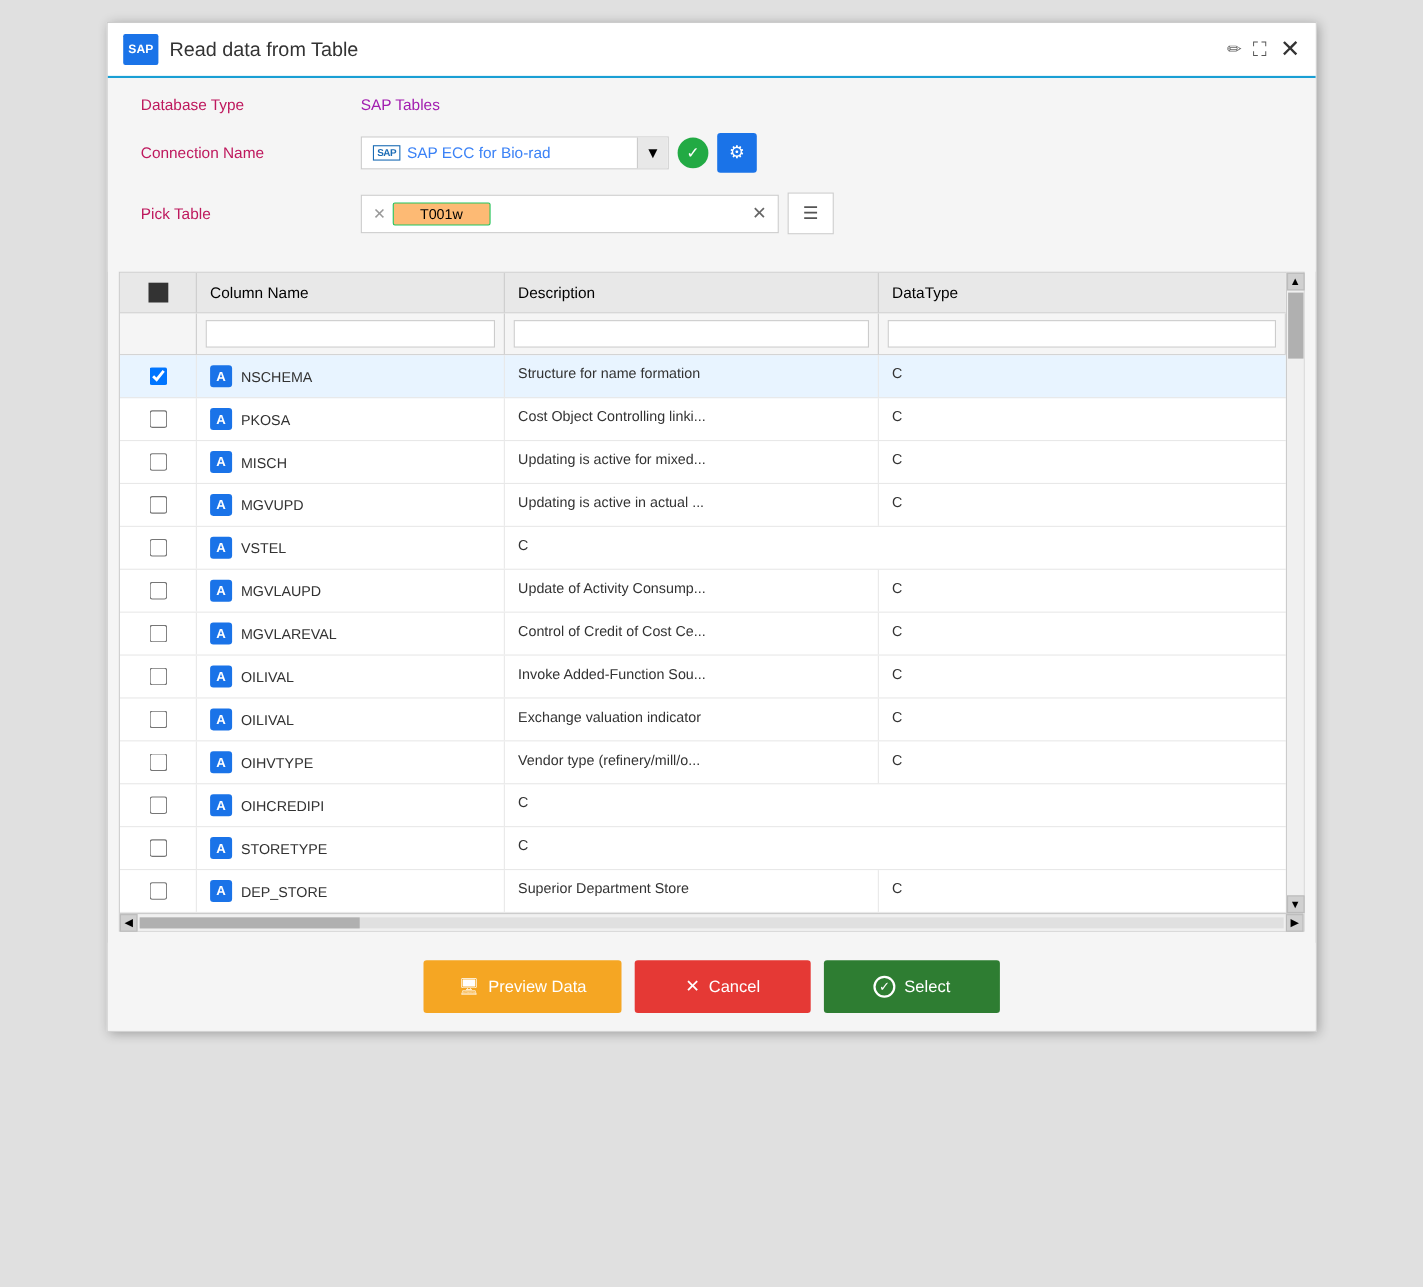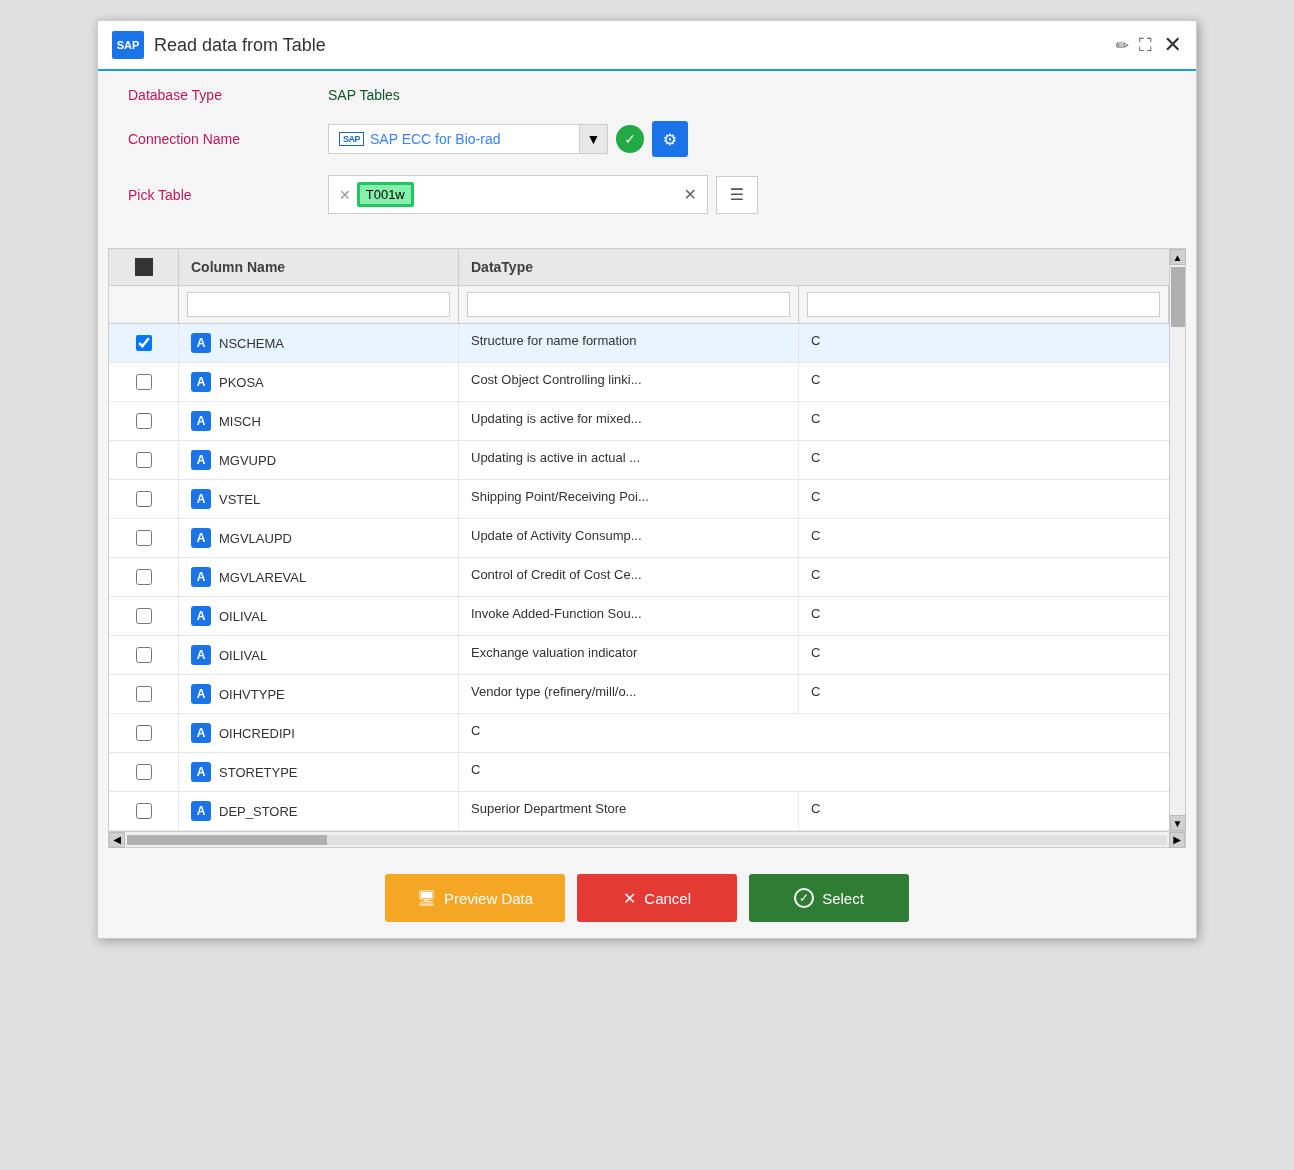--- a/index.html
+++ b/index.html
@@ -86,21 +86,21 @@
       align-items: center;
       margin-bottom: 18px;
     }
     .form-label {
       width: 200px;
       color: #be185d;
       font-size: 14px;
       flex-shrink: 0;
     }
     .form-value {
-      color: #14532d;
+      color: #a21caf;
       font-size: 14px;
     }
     .connection-field {
       display: flex;
       align-items: center;
       gap: 8px;
     }
     .connection-dropdown {
       display: flex;
       align-items: center;
@@ -169,23 +169,23 @@
       border: 1px solid #ccc;
       background: white;
       padding: 6px 10px;
       min-width: 380px;
       gap: 6px;
     }
     .table-tag {
       display: flex;
       align-items: center;
       gap: 4px;
-      background: #86efac;
-      border: 3px solid #22c55e;
-      padding: 2px 6px;
+      background: #fdba74;
+      border: 1px solid #22c55e;
+      padding: 2px 24px;
       border-radius: 2px;
       font-size: 13px;
     }
     .table-tag-x {
       color: #999;
       cursor: pointer;
     }
     .table-clear {
       margin-left: auto;
       color: #666;
@@ -211,23 +211,23 @@
       flex: 1;
     }
     .table-header {
       display: grid;
       grid-template-columns: 70px 280px 340px 1fr;
       background: #e8e8e8;
       border-bottom: 1px solid #ccc;
     }
     .th-cell {
       padding: 10px 12px;
-      font-weight: bold;
+      font-weight: normal;
       font-size: 14px;
-      color: #404040;
+      color: #000000;
       border-right: 1px solid #ccc;
     }
     .th-cell:last-child { border-right: none; }
     .th-cell.checkbox-col {
       display: flex;
       align-items: center;
       justify-content: center;
       padding: 8px;
     }
     .checkbox-black {
@@ -487,20 +487,21 @@
 
   <div class="table-section">
     <div class="table-with-scroll">
       <div class="table-content">
 
         <div class="table-header">
           <div class="th-cell checkbox-col">
             <div class="checkbox-black"></div>
           </div>
           <div class="th-cell">Column Name</div>
+          <div class="th-cell">Description</div>
           <div class="th-cell">DataType</div>
         </div>
 
         <div class="filter-row">
           <div class="filter-cell checkbox-col"></div>
           <div class="filter-cell">
             <input type="text" placeholder="" style="">
           </div>
           <div class="filter-cell">
             <input type="text" placeholder="" style="">
@@ -556,21 +557,20 @@
               <div class="td-cell">C</div>
             </div>
             <div class="data-row">
               <div class="td-checkbox">
                 <input type="checkbox" style="">
               </div>
               <div class="td-cell col-name-cell">
                 <span class="type-badge">A</span>
                 <span>VSTEL</span>
               </div>
-              <div class="td-cell">Shipping Point/Receiving Poi...</div>
               <div class="td-cell">C</div>
             </div>
             <div class="data-row">
               <div class="td-checkbox">
                 <input type="checkbox" style="">
               </div>
               <div class="td-cell col-name-cell">
                 <span class="type-badge">A</span>
                 <span>MGVLAUPD</span>
               </div>

